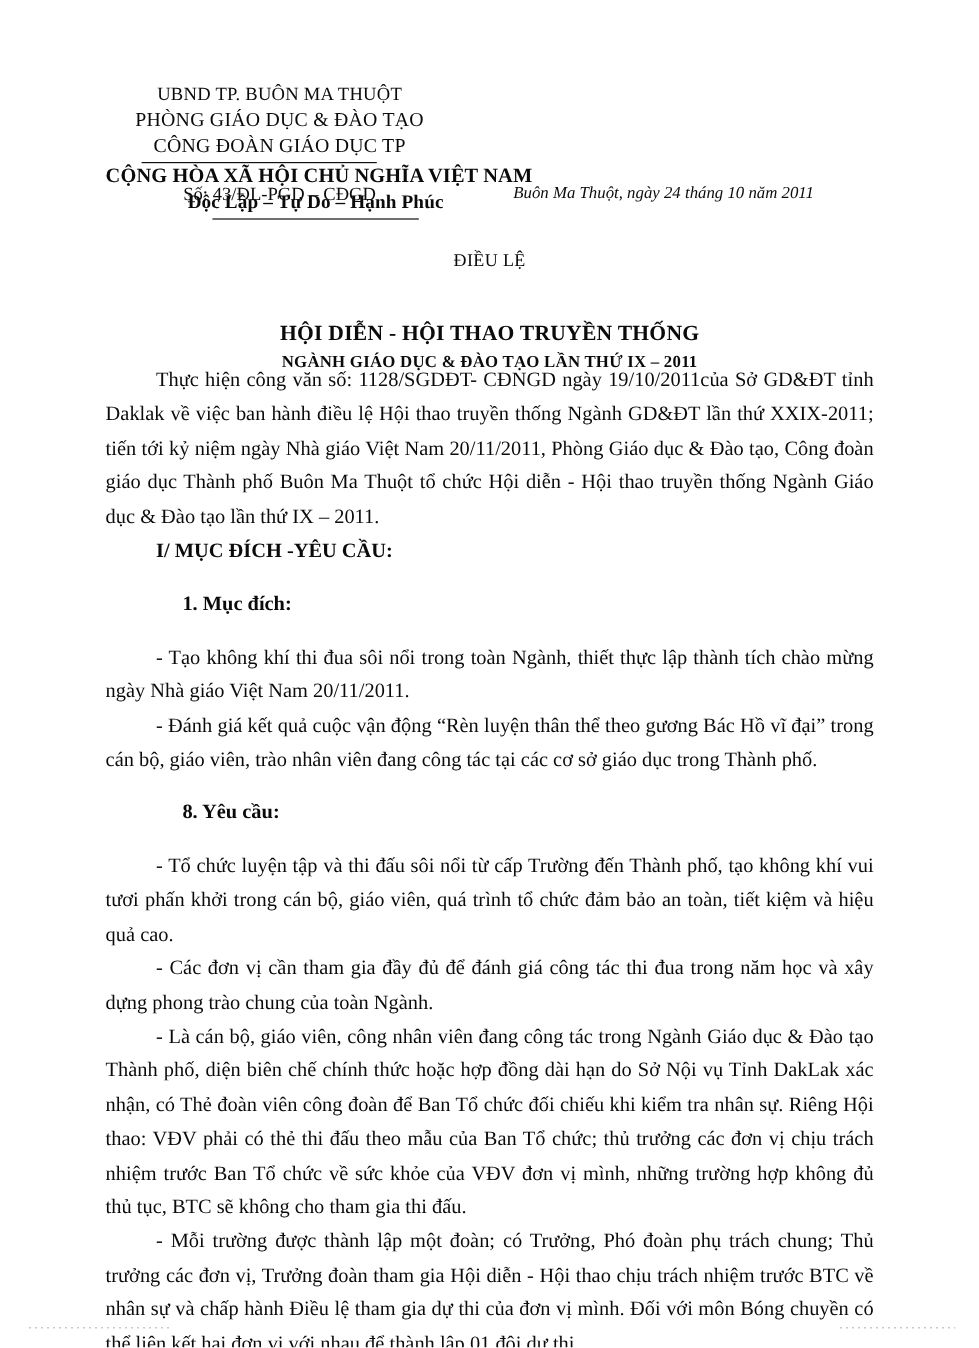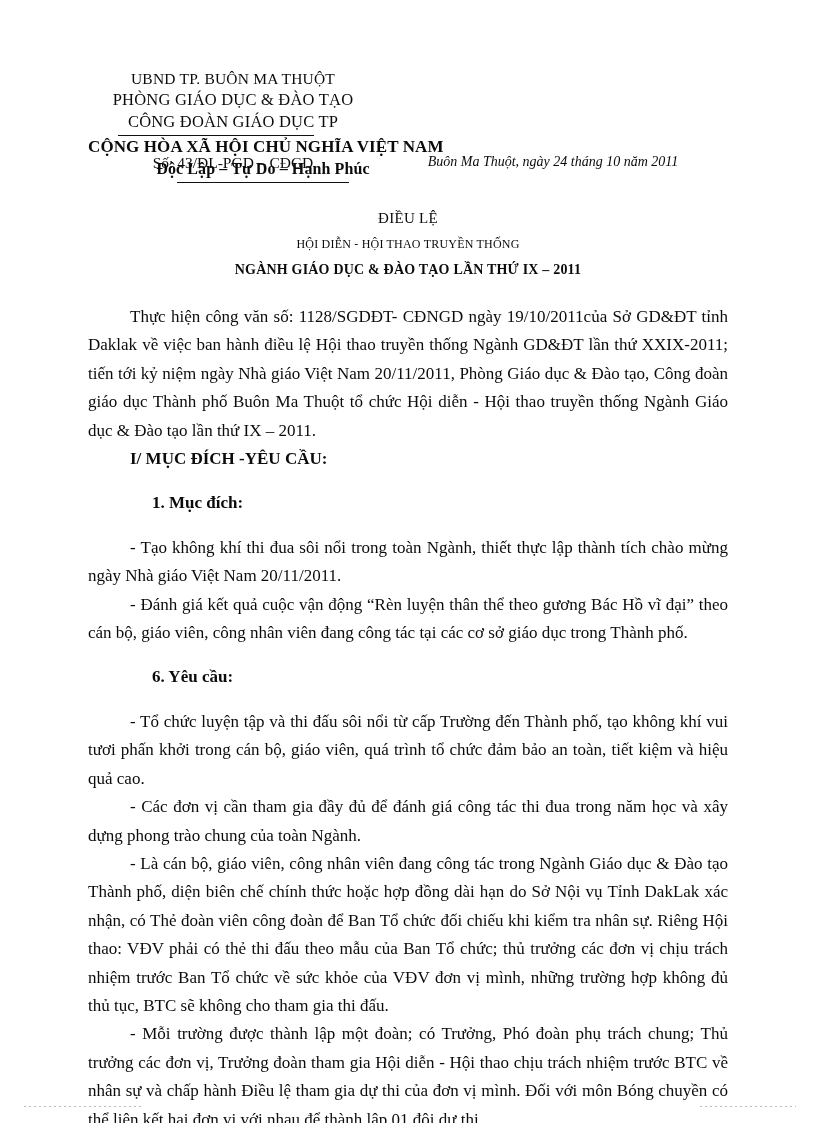--- a/index.html
+++ b/index.html
@@ -103,24 +103,25 @@
     width: 640px;
     text-align: center;
   }
   .titleblock .t1 {
     font-size: 15px;
     font-weight: normal;
     line-height: 25px;
     letter-spacing: .3px;
   }
   .titleblock .t2 {
-    font-size: 12px;
-    font-weight: normal;
+    font-size: 18px;
+    font-weight: bold;
     line-height: 26px;
     letter-spacing: .2px;
+    margin-top: 33px;
   }
   .titleblock .t3 {
     font-size: 14px;
     font-weight: bold;
     line-height: 26px;
     letter-spacing: .2px;
   }
 
   
   .body {
@@ -202,23 +203,23 @@
     <div class="t3">NGÀNH GIÁO DỤC &amp; ĐÀO TẠO LẦN THỨ IX – 2011</div>
   </div>
 
   <div class="body">
 
     <p class="para">Thực hiện công văn số: 1128/SGDĐT- CĐNGD ngày 19/10/2011của Sở GD&amp;ĐT tỉnh Daklak về việc ban hành điều lệ Hội thao truyền thống Ngành GD&amp;ĐT lần thứ XXIX-2011; tiến tới kỷ niệm ngày Nhà giáo Việt Nam 20/11/2011, Phòng Giáo dục &amp; Đào tạo, Công đoàn giáo dục Thành phố Buôn Ma Thuột tổ chức Hội diễn - Hội thao truyền thống Ngành Giáo dục &amp; Đào tạo lần thứ IX – 2011.</p>
 
     <p class="heading">I/ MỤC ĐÍCH -YÊU CẦU:</p>
     <p class="subheading">1. Mục đích:</p>
     <p class="para">- Tạo không khí thi đua sôi nổi trong toàn Ngành, thiết thực lập thành tích chào mừng ngày Nhà giáo Việt Nam 20/11/2011.</p>
-    <p class="para">- Đánh giá kết quả cuộc vận động “Rèn luyện thân thể theo gương Bác Hồ vĩ đại” theo cán bộ, giáo viên, công nhân viên đang công tác tại các cơ sở giáo dục trong Thành phố.</p>
-
-    <p class="subheading">6.  Yêu cầu:</p>
+    <p class="para">- Đánh giá kết quả cuộc vận động “Rèn luyện thân thể theo gương Bác Hồ vĩ đại” trong cán bộ, giáo viên, trào nhân viên đang công tác tại các cơ sở giáo dục trong Thành phố.</p>
+
+    <p class="subheading">8.  Yêu cầu:</p>
     <p class="para">- Tổ chức luyện tập và thi đấu sôi nổi từ cấp Trường đến Thành phố, tạo không khí vui tươi phấn khởi trong cán bộ, giáo viên, quá trình tổ chức đảm bảo an toàn, tiết kiệm và hiệu quả cao.</p>
     <p class="para">- Các đơn vị cần tham gia đầy đủ để đánh giá công tác thi đua trong năm học và xây dựng phong trào chung của toàn Ngành.</p>
 
     <p class="para">- Là cán bộ, giáo viên, công nhân viên đang công tác trong Ngành Giáo dục &amp; Đào tạo Thành phố, diện biên chế chính thức hoặc hợp đồng dài hạn do Sở Nội vụ Tỉnh DakLak xác nhận, có Thẻ đoàn viên công đoàn để Ban Tổ chức đối chiếu khi kiểm tra nhân sự. Riêng Hội thao: VĐV phải có thẻ thi đấu theo mẫu của Ban Tổ chức; thủ trưởng các đơn vị chịu trách nhiệm trước Ban Tổ chức về sức khỏe của VĐV đơn vị mình, những trường hợp không đủ thủ tục, BTC sẽ không cho tham gia thi đấu.</p>
     <p class="para"><span>- Mỗi trường được thành lập một đoàn; có Trưởng, Phó đoàn phụ trách chung; Thủ trưởng các đơn vị, Trưởng đoàn tham gia Hội diễn - Hội thao chịu trách nhiệm trước BTC về nhân sự và chấp hành Điều lệ tham gia dự thi của đơn vị mình. Đối với môn Bóng chuyền có thể liên kết hai đơn vị với nhau để thành lập 01 đội dự thi </span></p>
 
   </div>
 
   <div class="scan-dots">
     <span class="sd-a"></span>

